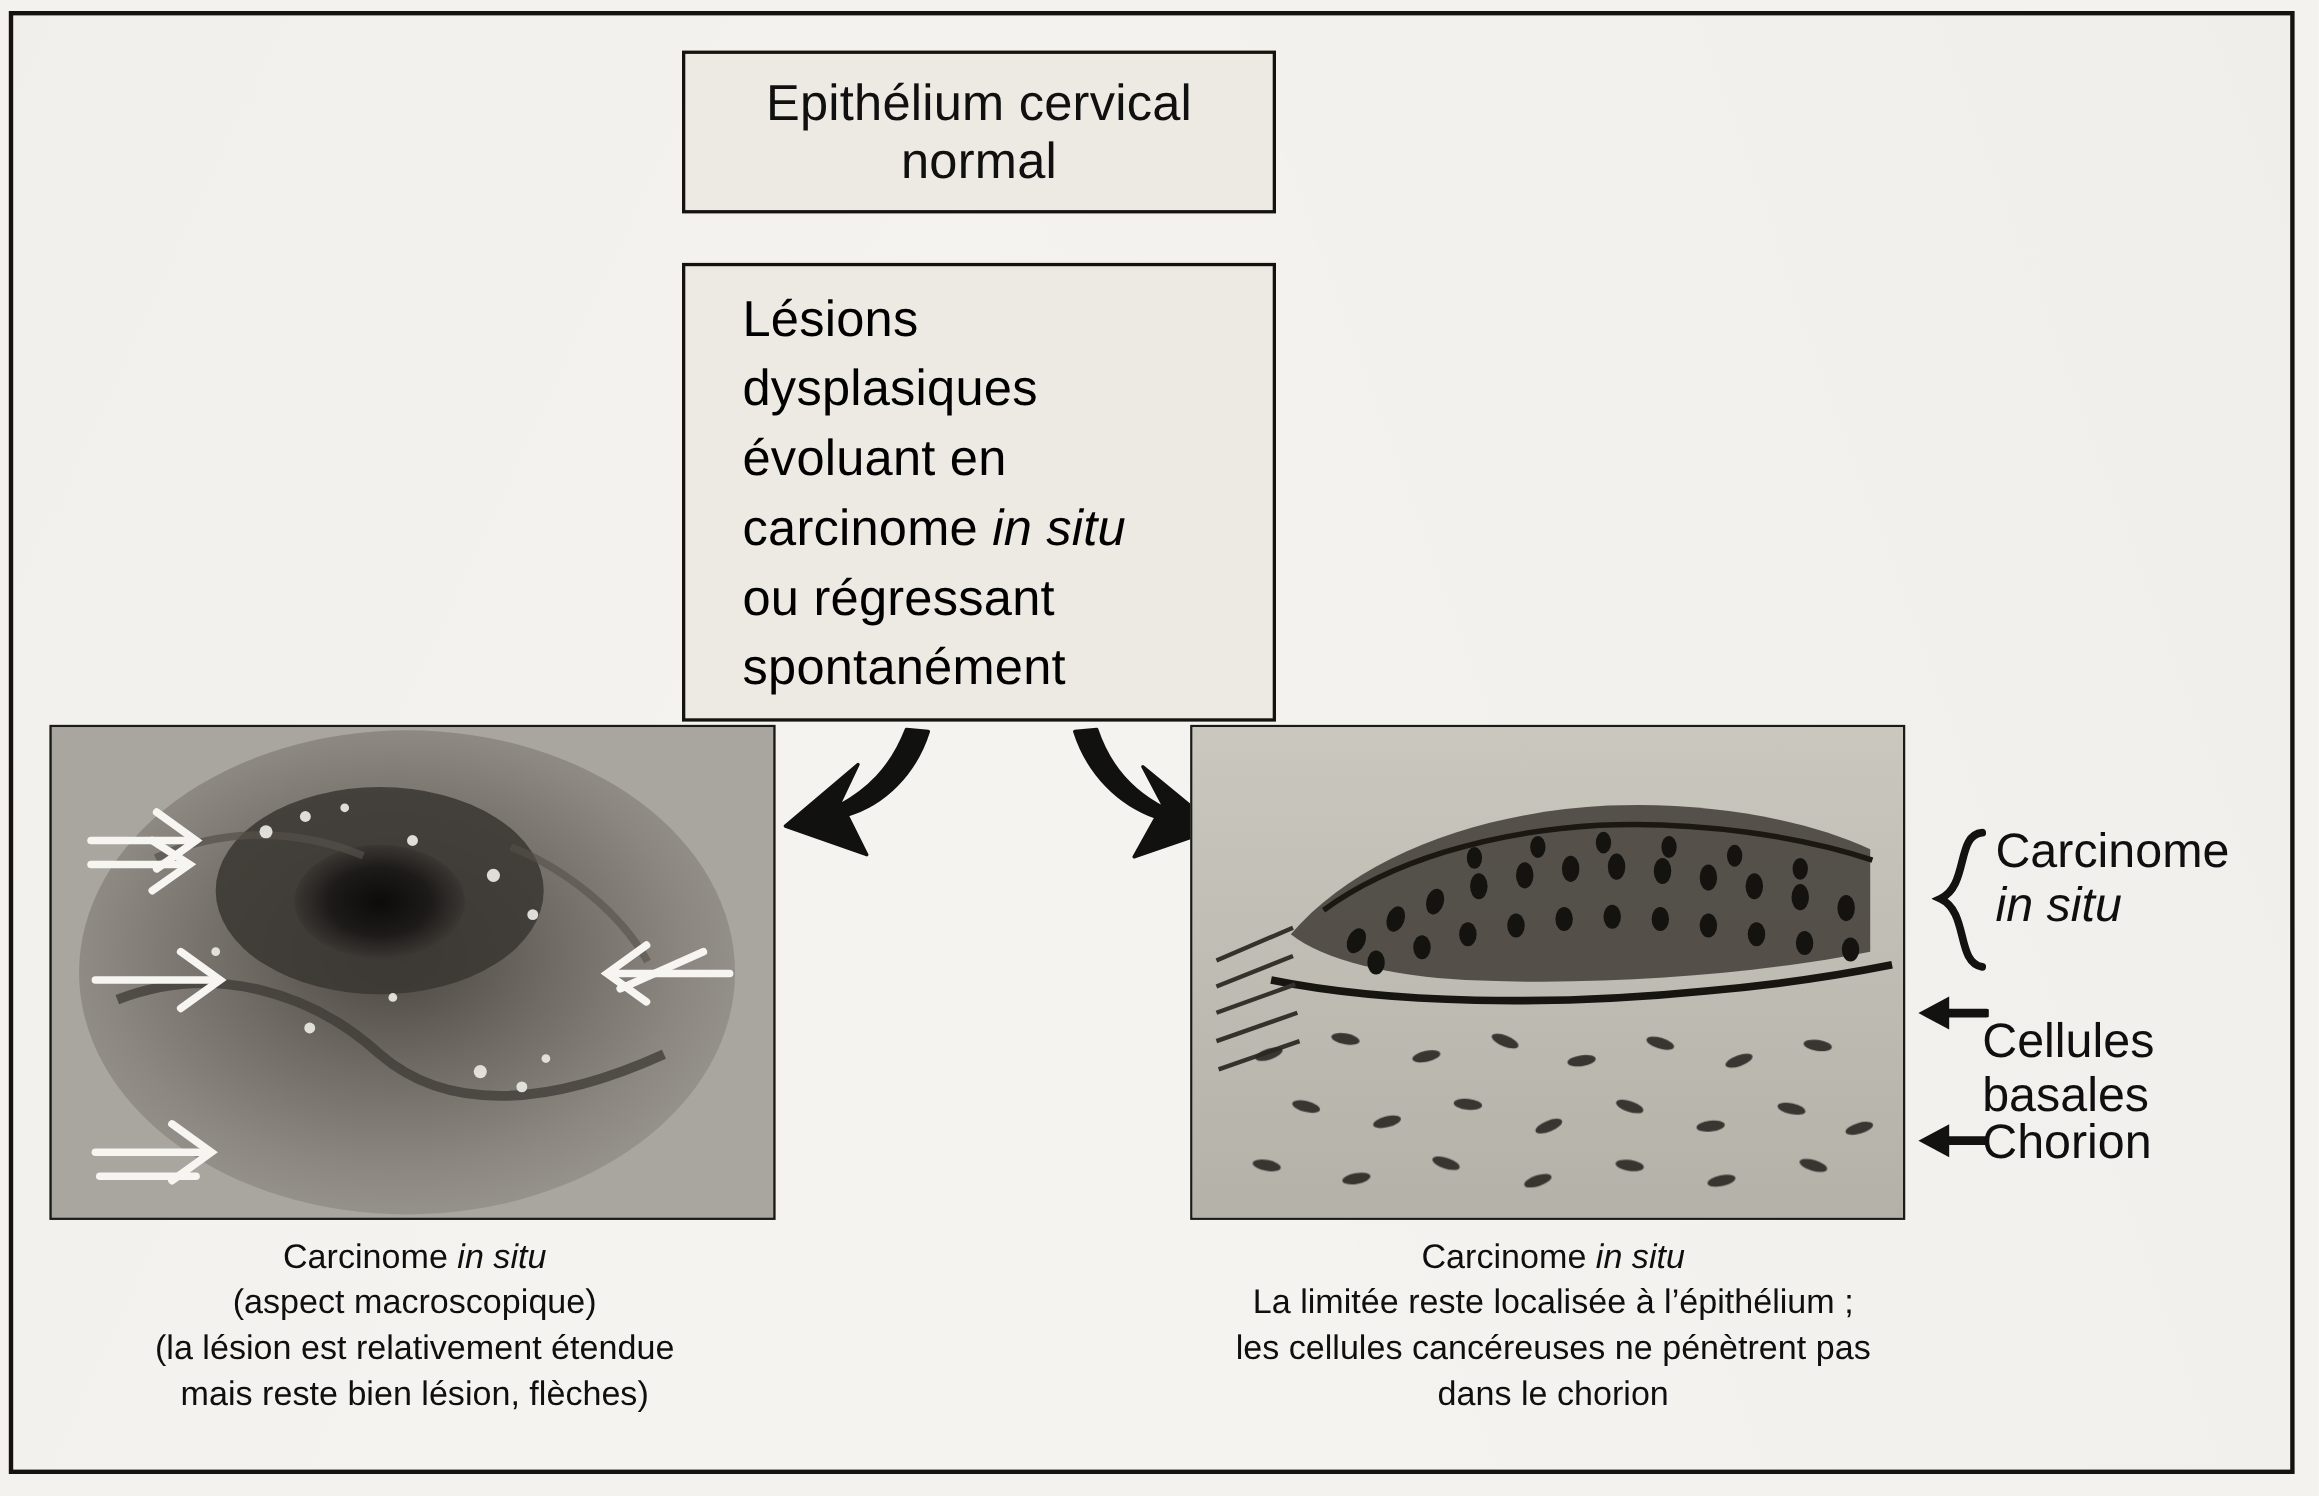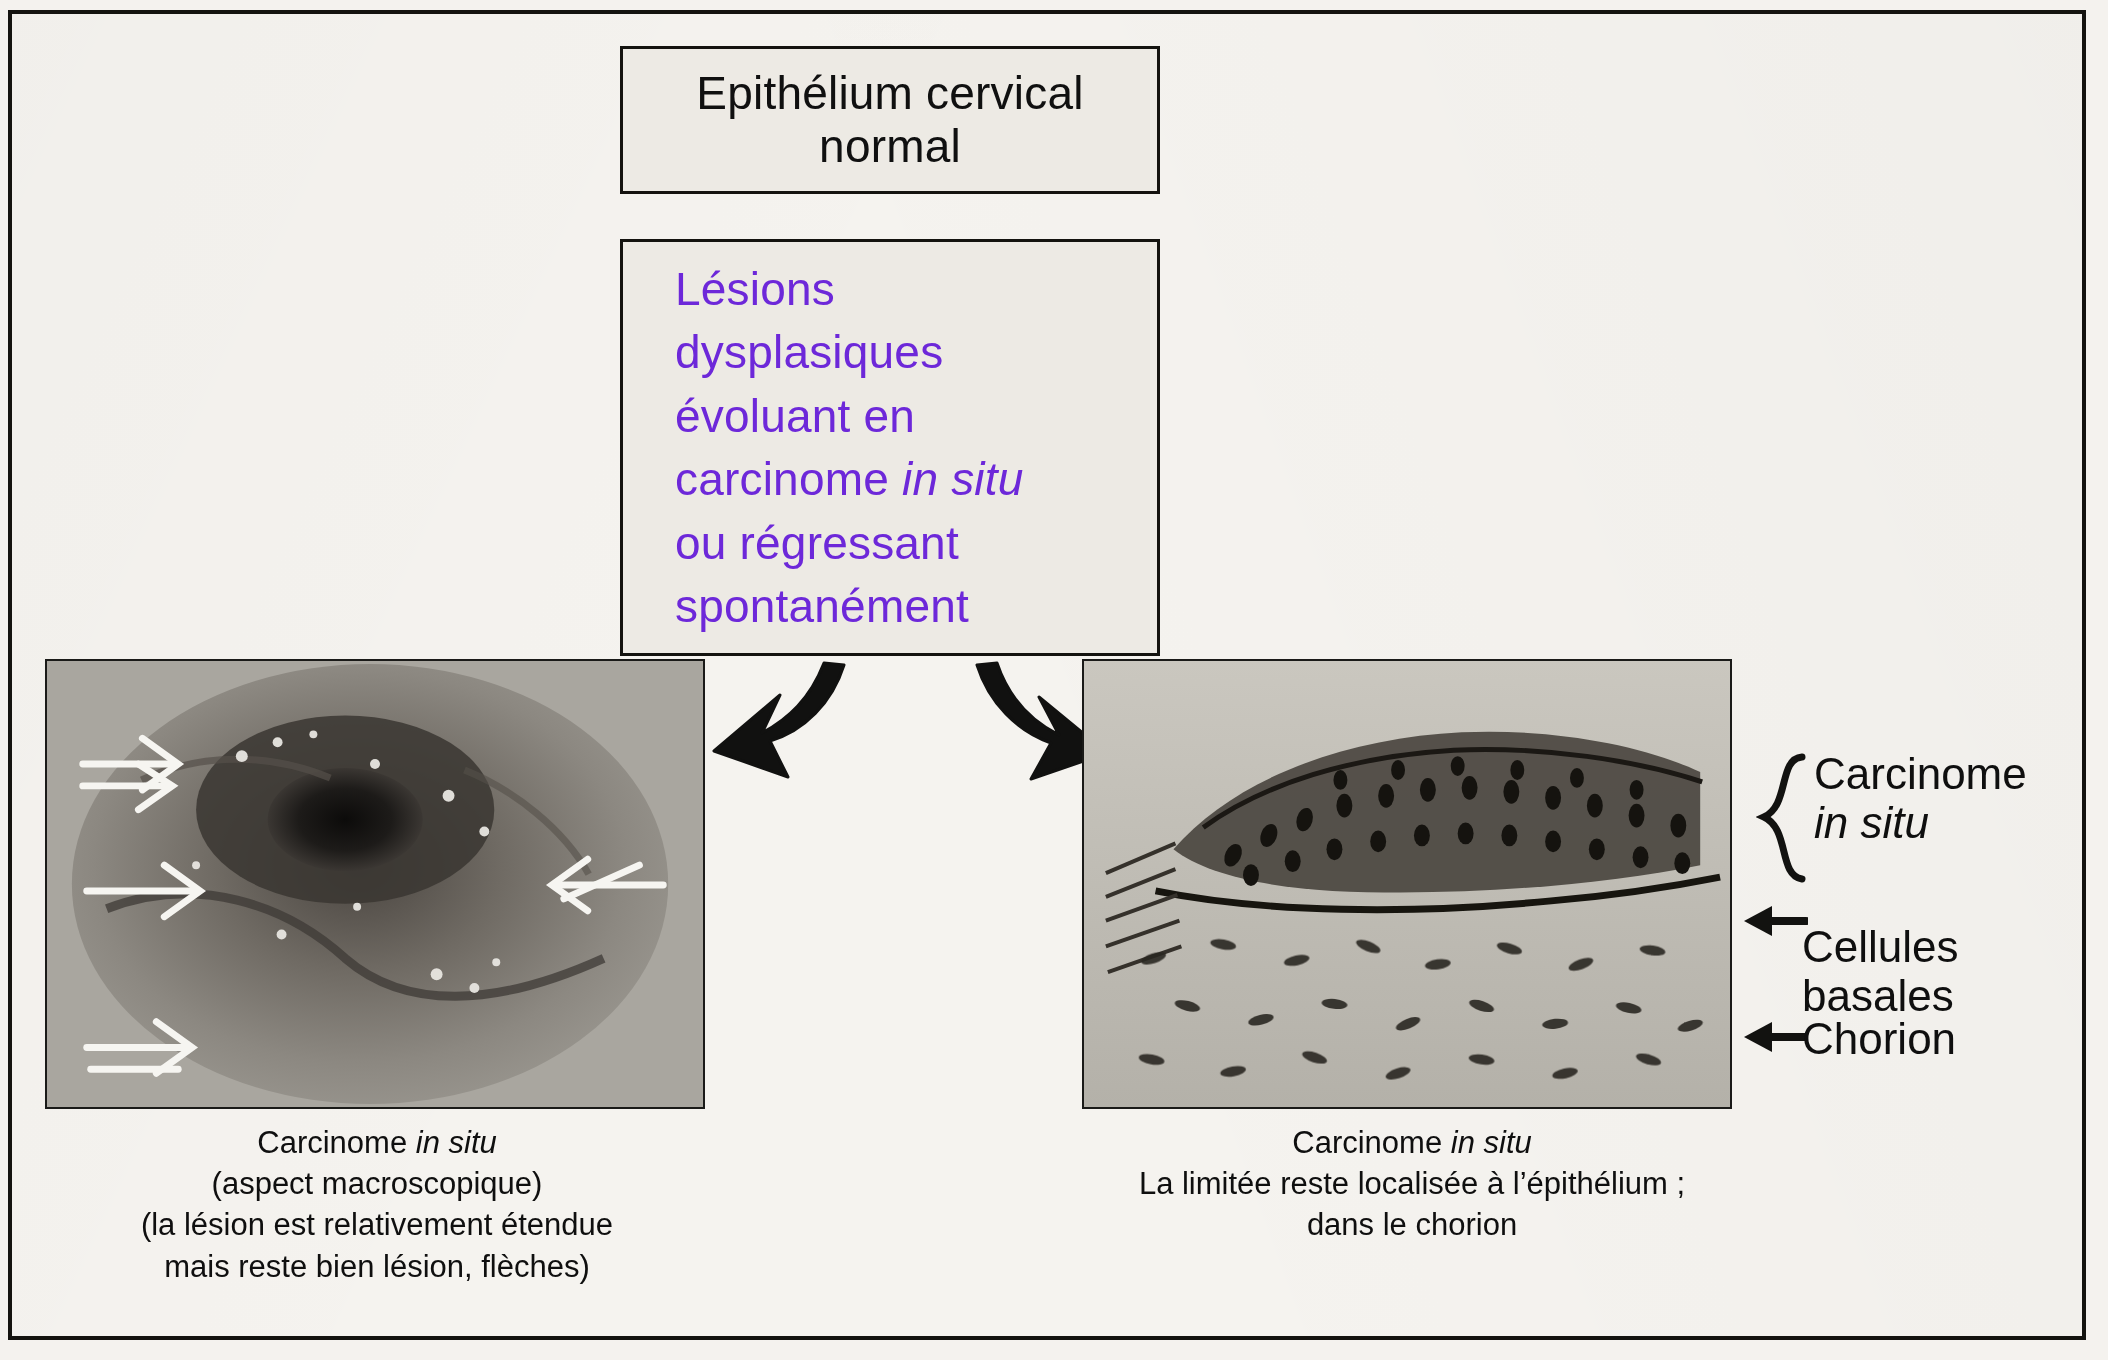--- a/index.html
+++ b/index.html
@@ -65,21 +65,21 @@
   #box-dysplasia {
     left: 608px;
     top: 225px;
     width: 540px;
     height: 417px;
     padding: 16px 0 0 52px;
   }
   #box-dysplasia .txt {
     font-size: 46px;
     line-height: 1.38;
-    color: #6d28d9;
+    color: #000000;
     letter-spacing: 0.2px;
   }
   .ital { font-style: italic; margin-top: 12px; }
 
   
   .arrow-svg { position: absolute; }
   #arrow-left { left: 680px; top: 645px; }
   #arrow-right { left: 955px; top: 645px; }
 
   
@@ -354,17 +354,18 @@
       <div>(aspect macroscopique)</div>
       <div>(la lésion est relativement étendue</div>
       <div>mais reste bien lésion, flèches)</div>
     </div>
 
     <div class="caption" id="caption-histo">
       <div>
         <span>Carcinome </span><span class="ital">in situ</span>
       </div>
       <div>La limitée reste localisée à l’épithélium ;</div>
+      <div>les cellules cancéreuses ne pénètrent pas</div>
       <div>dans le chorion</div>
     </div>
 
   </div>
 </div>
 
 </body></html>

